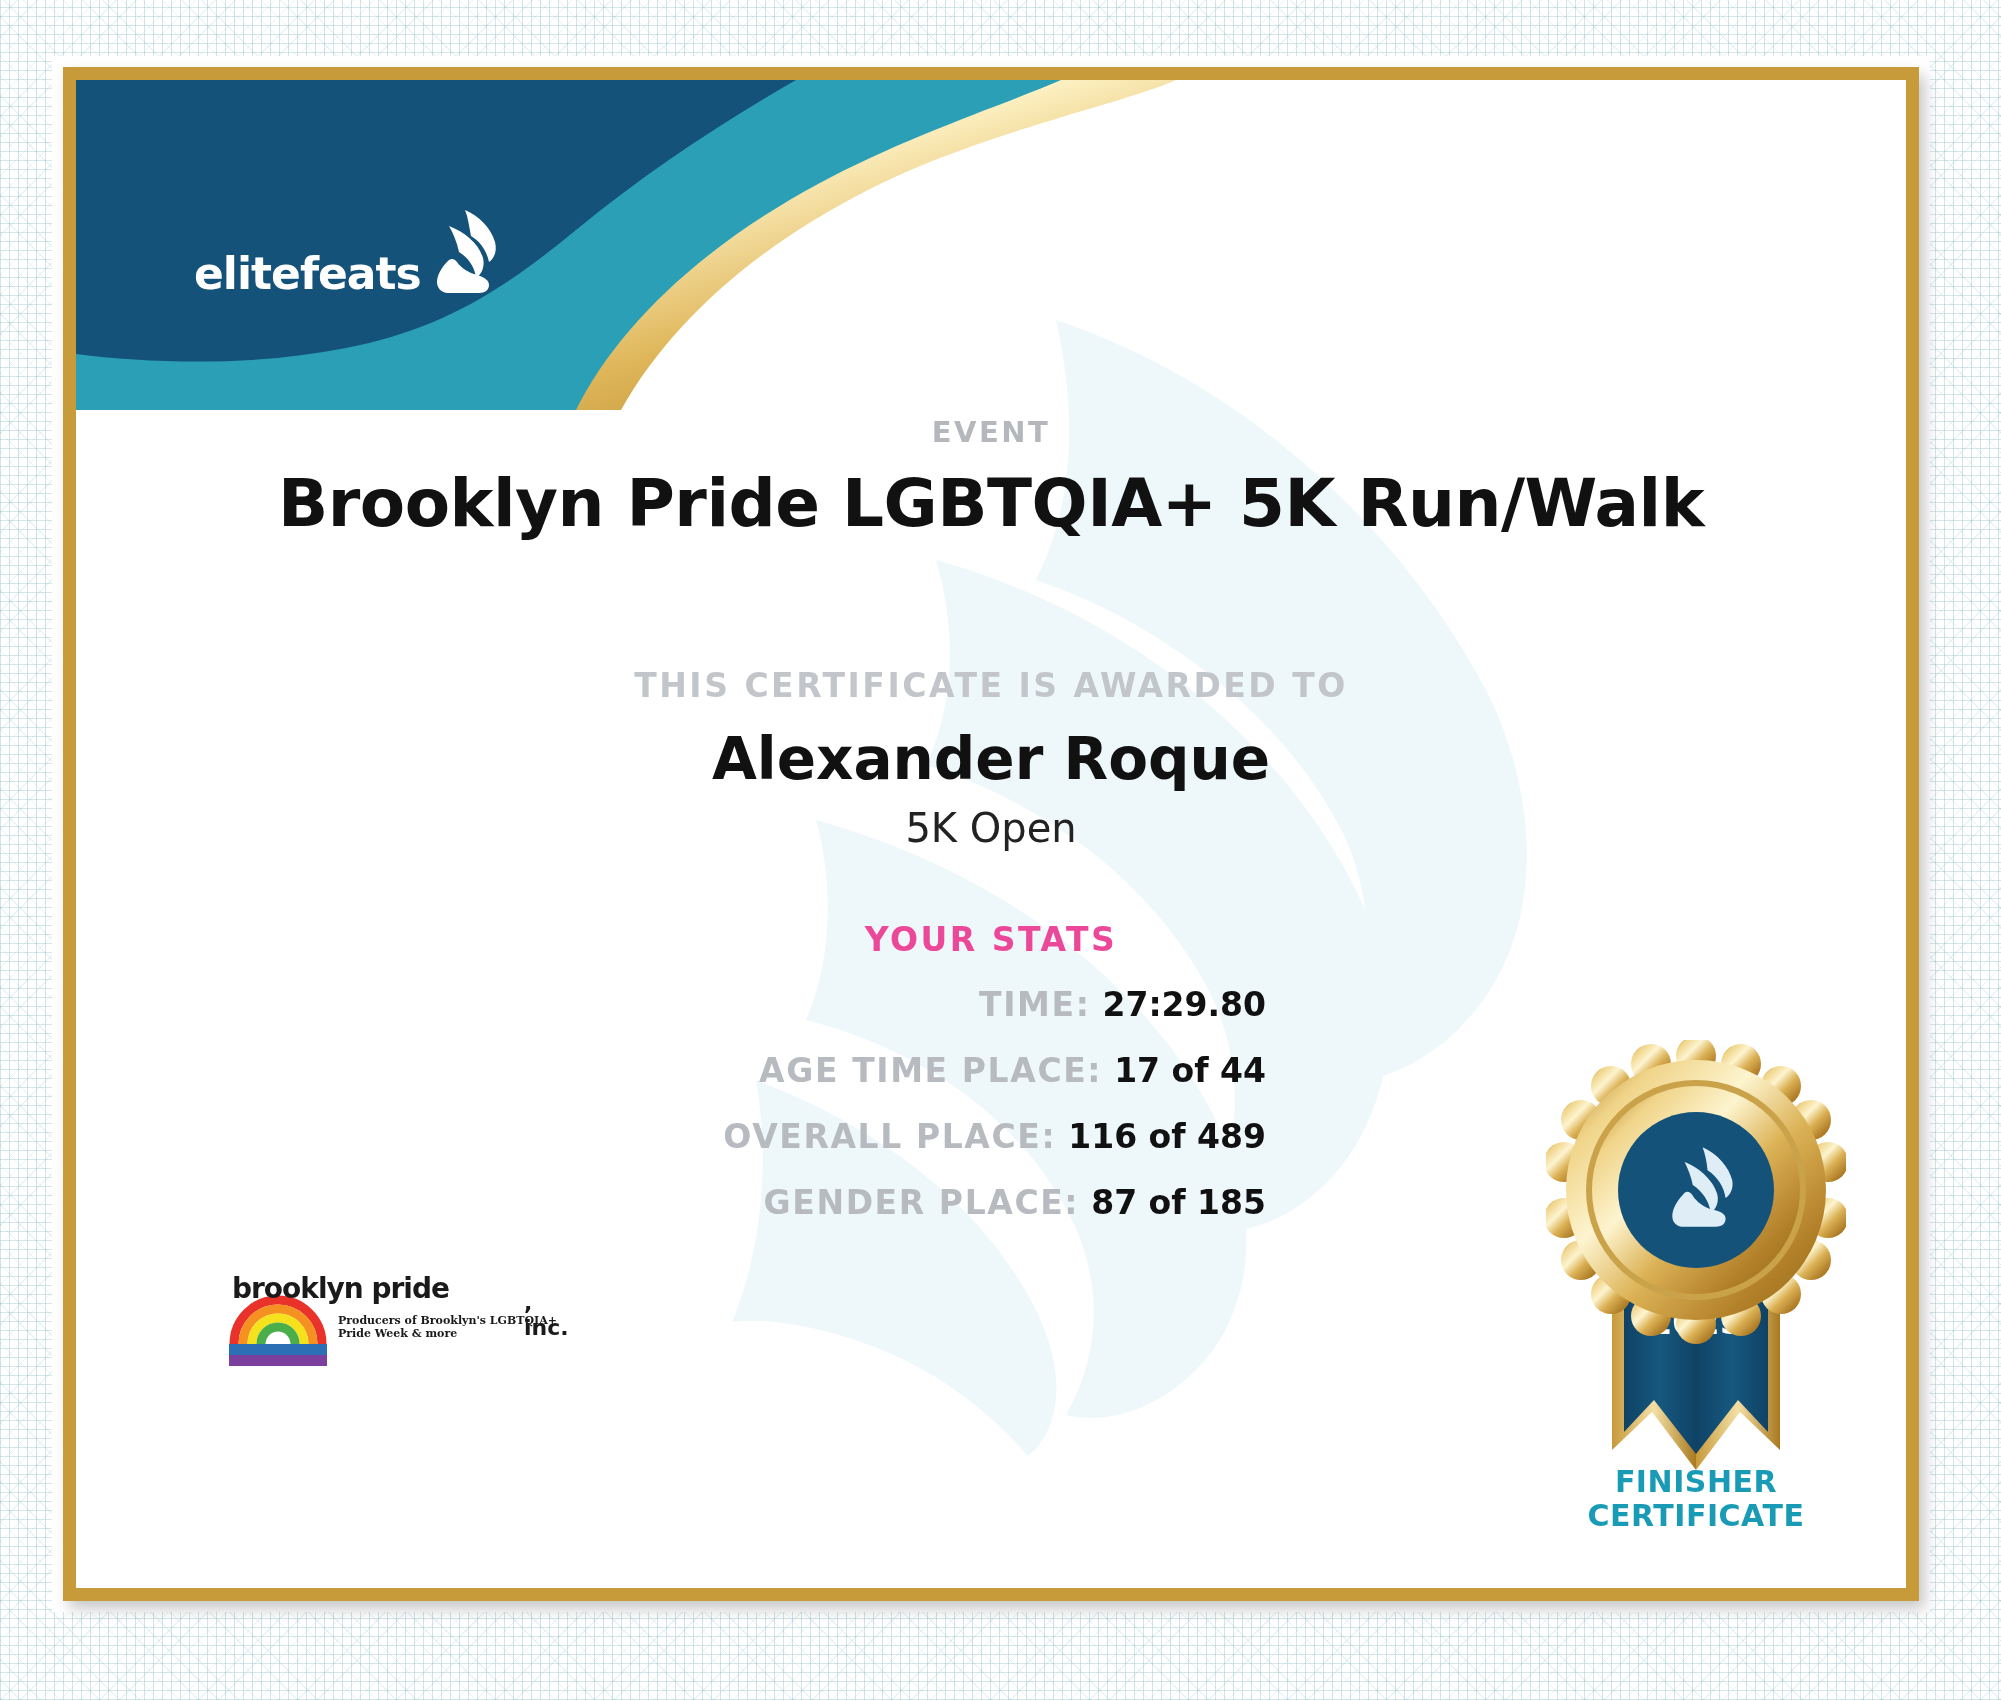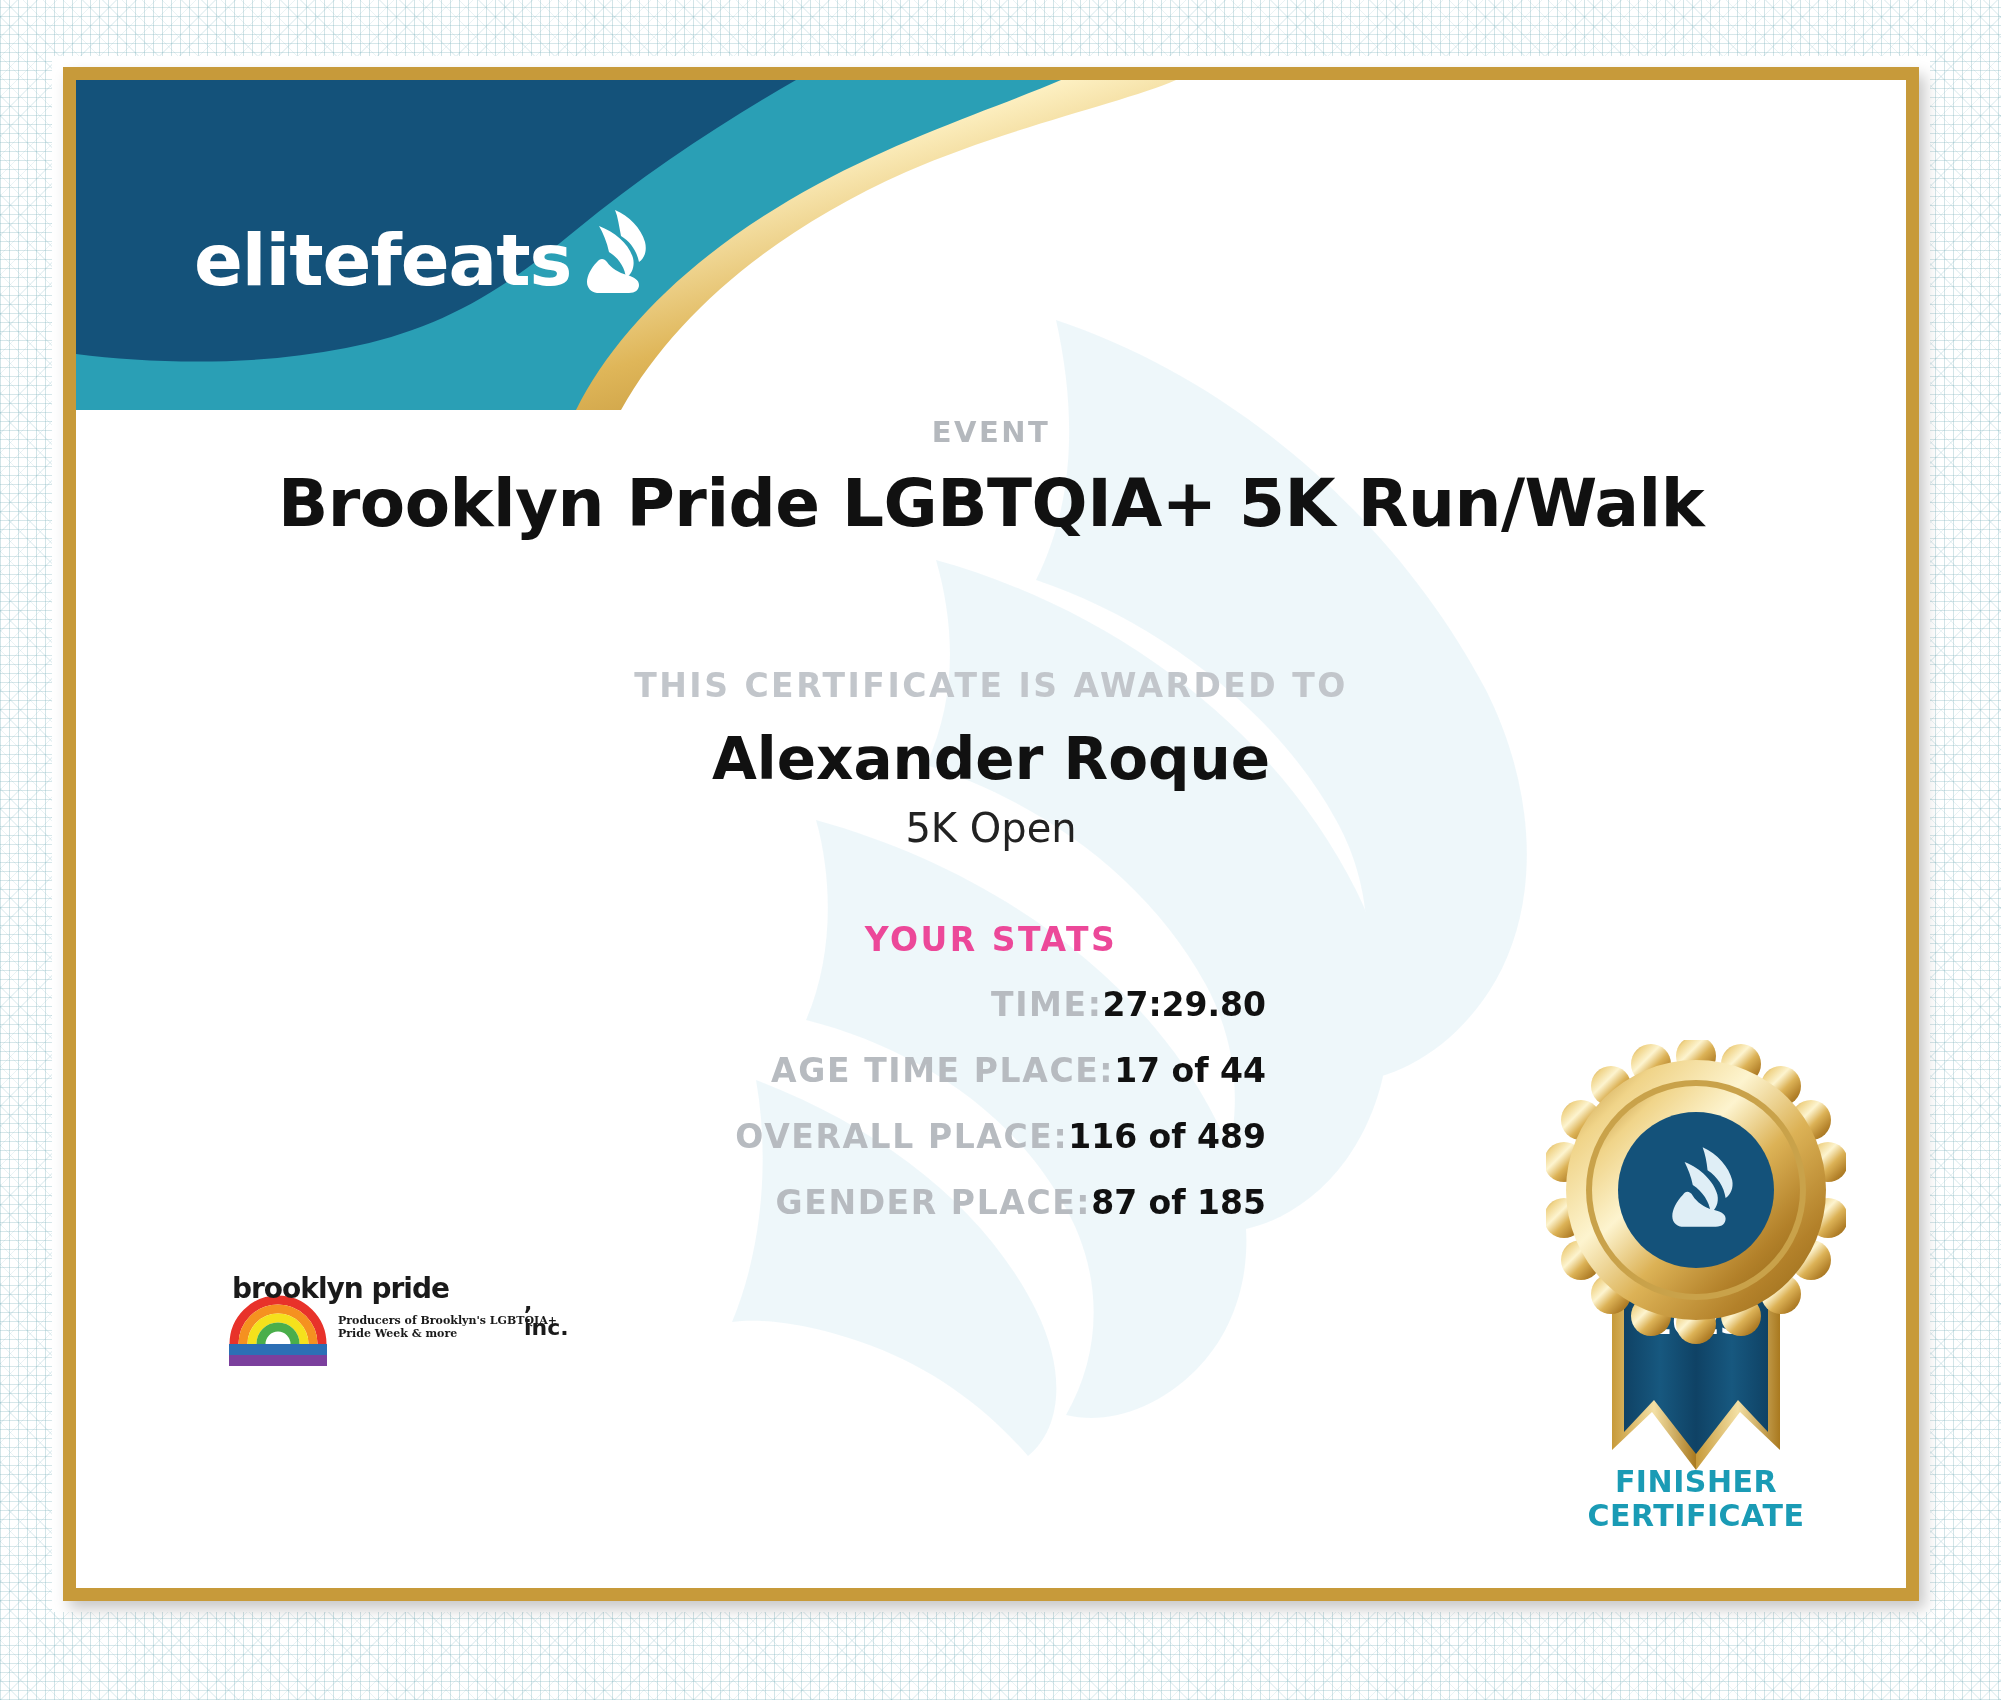--- a/index.html
+++ b/index.html
@@ -86,21 +86,21 @@
   .brand {
     position: absolute;
     left: 118px;
     top: 128px;
     display: flex;
     align-items: flex-end;
     gap: 4px;
   }
   .brand-text {
     color: #ffffff;
-    font-size: 72px;
+    font-size: 44px;
     font-weight: bold;
     letter-spacing: -1px;
     font-family: "DejaVu Sans", sans-serif;
     line-height: 1;
   }
 
   
   .content {
     position: absolute;
     left: 0;
@@ -173,20 +173,21 @@
     position: absolute;
     left: 370px;
     top: 905px;
     width: 820px;
   }
   .stat-row {
     display: flex;
     justify-content: flex-end;
     align-items: baseline;
     height: 66px;
+    gap: 12px;
   }
   .stat-key {
     color: #b7bbc0;
     font-size: 33px;
     font-weight: bold;
     letter-spacing: 1.6px;
     font-family: "DejaVu Sans", sans-serif;
   }
   .stat-val {
     color: #111111;

